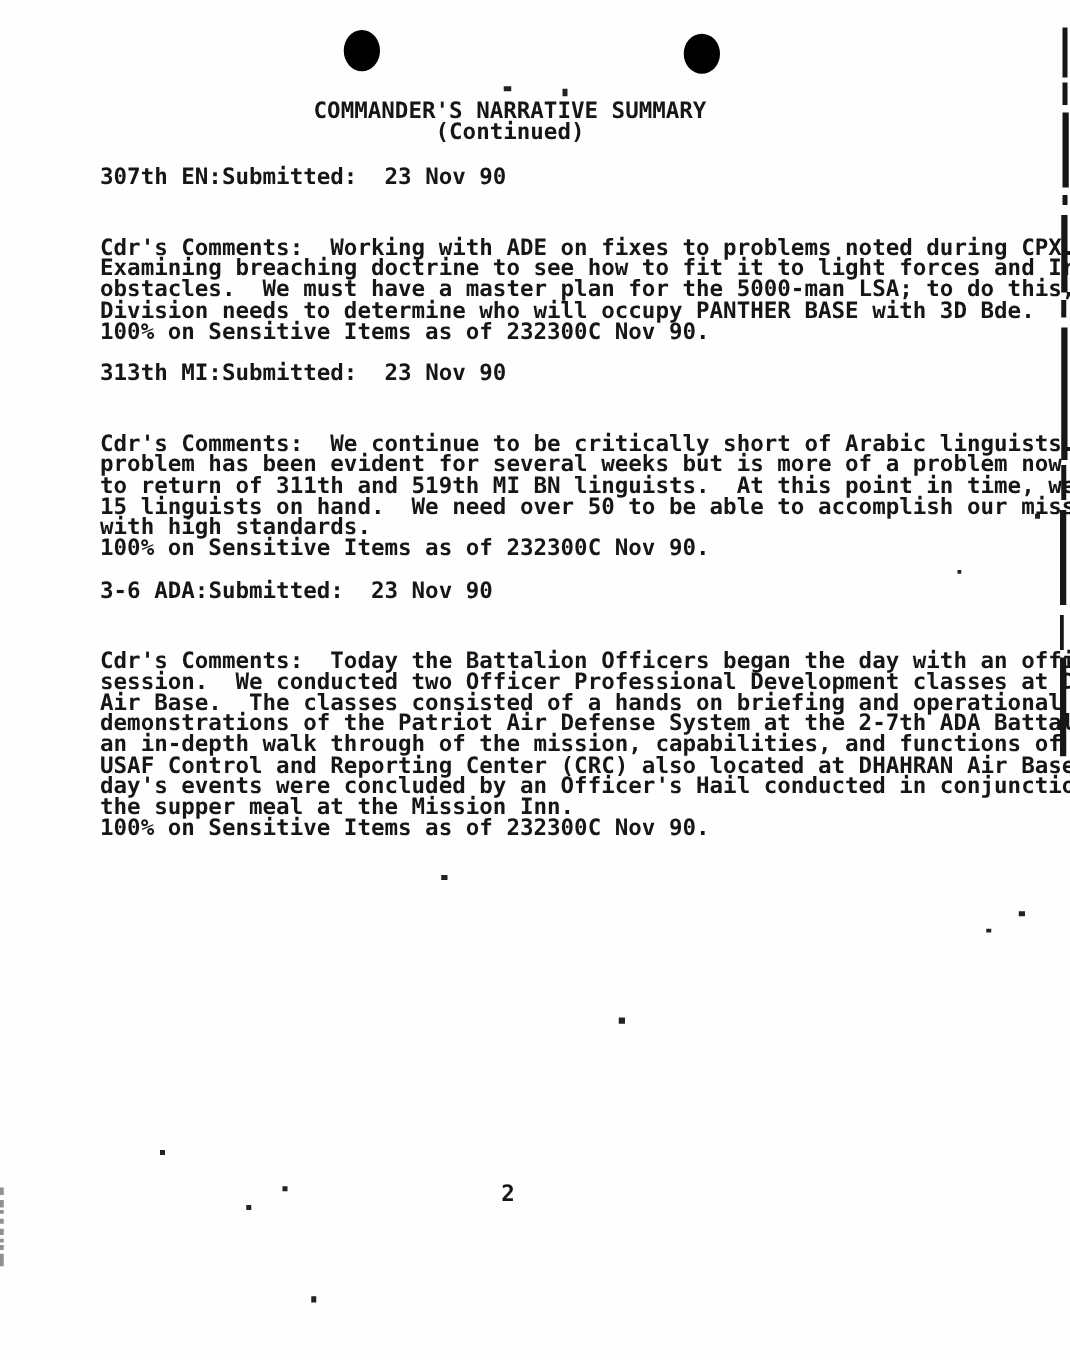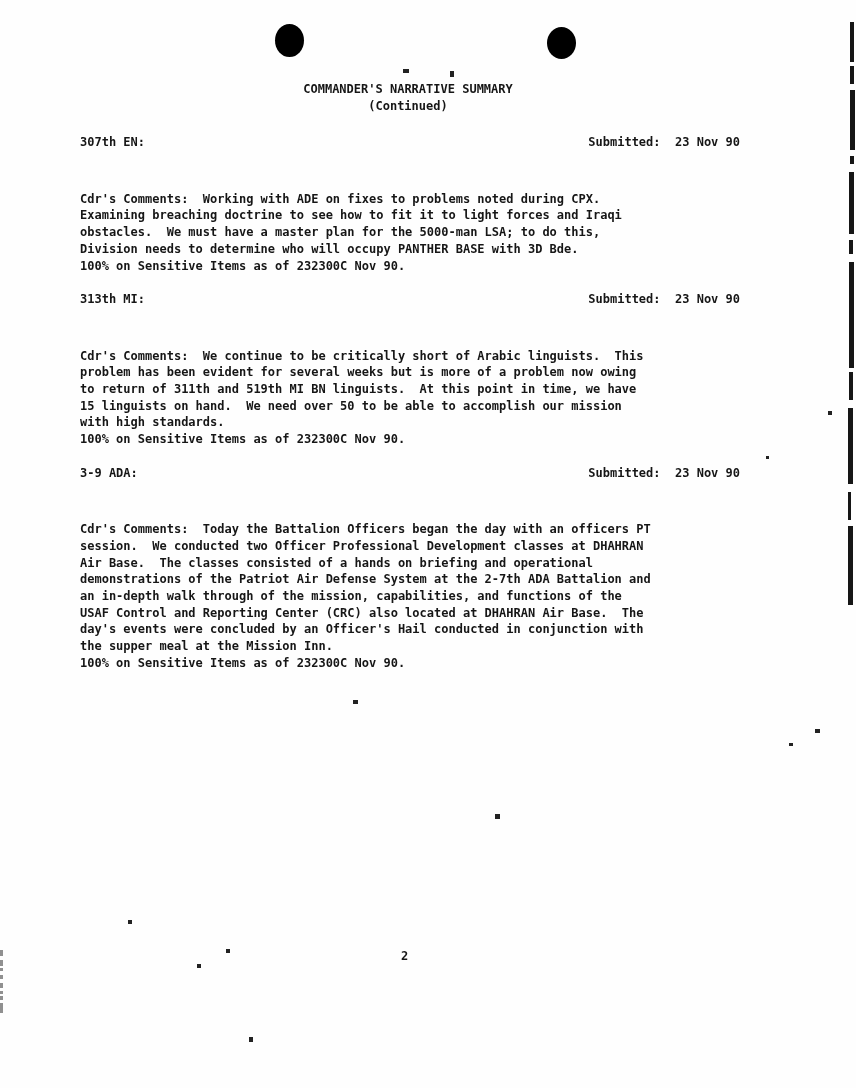--- a/index.html
+++ b/index.html
@@ -3,35 +3,35 @@
 <meta charset="utf-8">
 <style>
   * { margin:0; padding:0; box-sizing:border-box; }
   html,body { background:#e8e8e8; }
   .page {
     position:relative;
     width:856px; height:1088px;
     background:#fefefe;
     overflow:hidden;
     font-family:"DejaVu Sans Mono","Liberation Mono",monospace;
-    font-size:12px;
+    font-size:18px;
     line-height:16.7px;
     font-weight:bold;
     color:#161616;
   }
   .title-block {
     position:absolute; top:81px; left:0; width:100%;
     text-align:center;
     transform:translateX(-20px);
   }
   .content {
     position:absolute; left:80px; top:134px; width:660px;
   }
   .sec-header {
-    display:flex; justify-content:space-between;
+    display:flex; 
     margin-bottom:16.7px;
     white-space:pre;
   }
   .sec-body {
     white-space:pre;
     margin-bottom:16.7px;
     margin-top:40px;
   }
   .page-number {
     position:absolute; left:401px; top:948px;
@@ -73,21 +73,21 @@
       <div class="sec-body">Cdr's Comments:  We continue to be critically short of Arabic linguists.  This
 problem has been evident for several weeks but is more of a problem now owing
 to return of 311th and 519th MI BN linguists.  At this point in time, we have
 15 linguists on hand.  We need over 50 to be able to accomplish our mission
 with high standards.
 100% on Sensitive Items as of 232300C Nov 90.</div>
     </section>
 
     <section>
       <div class="sec-header">
-        <span>3-9 ADA:</span>
+        <span>3-6 ADA:</span>
         <span>Submitted:  23 Nov 90</span>
       </div>
       <div class="sec-body">Cdr's Comments:  Today the Battalion Officers began the day with an officers PT
 session.  We conducted two Officer Professional Development classes at DHAHRAN
 Air Base.  The classes consisted of a hands on briefing and operational
 demonstrations of the Patriot Air Defense System at the 2-7th ADA Battalion and
 an in-depth walk through of the mission, capabilities, and functions of the
 USAF Control and Reporting Center (CRC) also located at DHAHRAN Air Base.  The
 day's events were concluded by an Officer's Hail conducted in conjunction with
 the supper meal at the Mission Inn.

